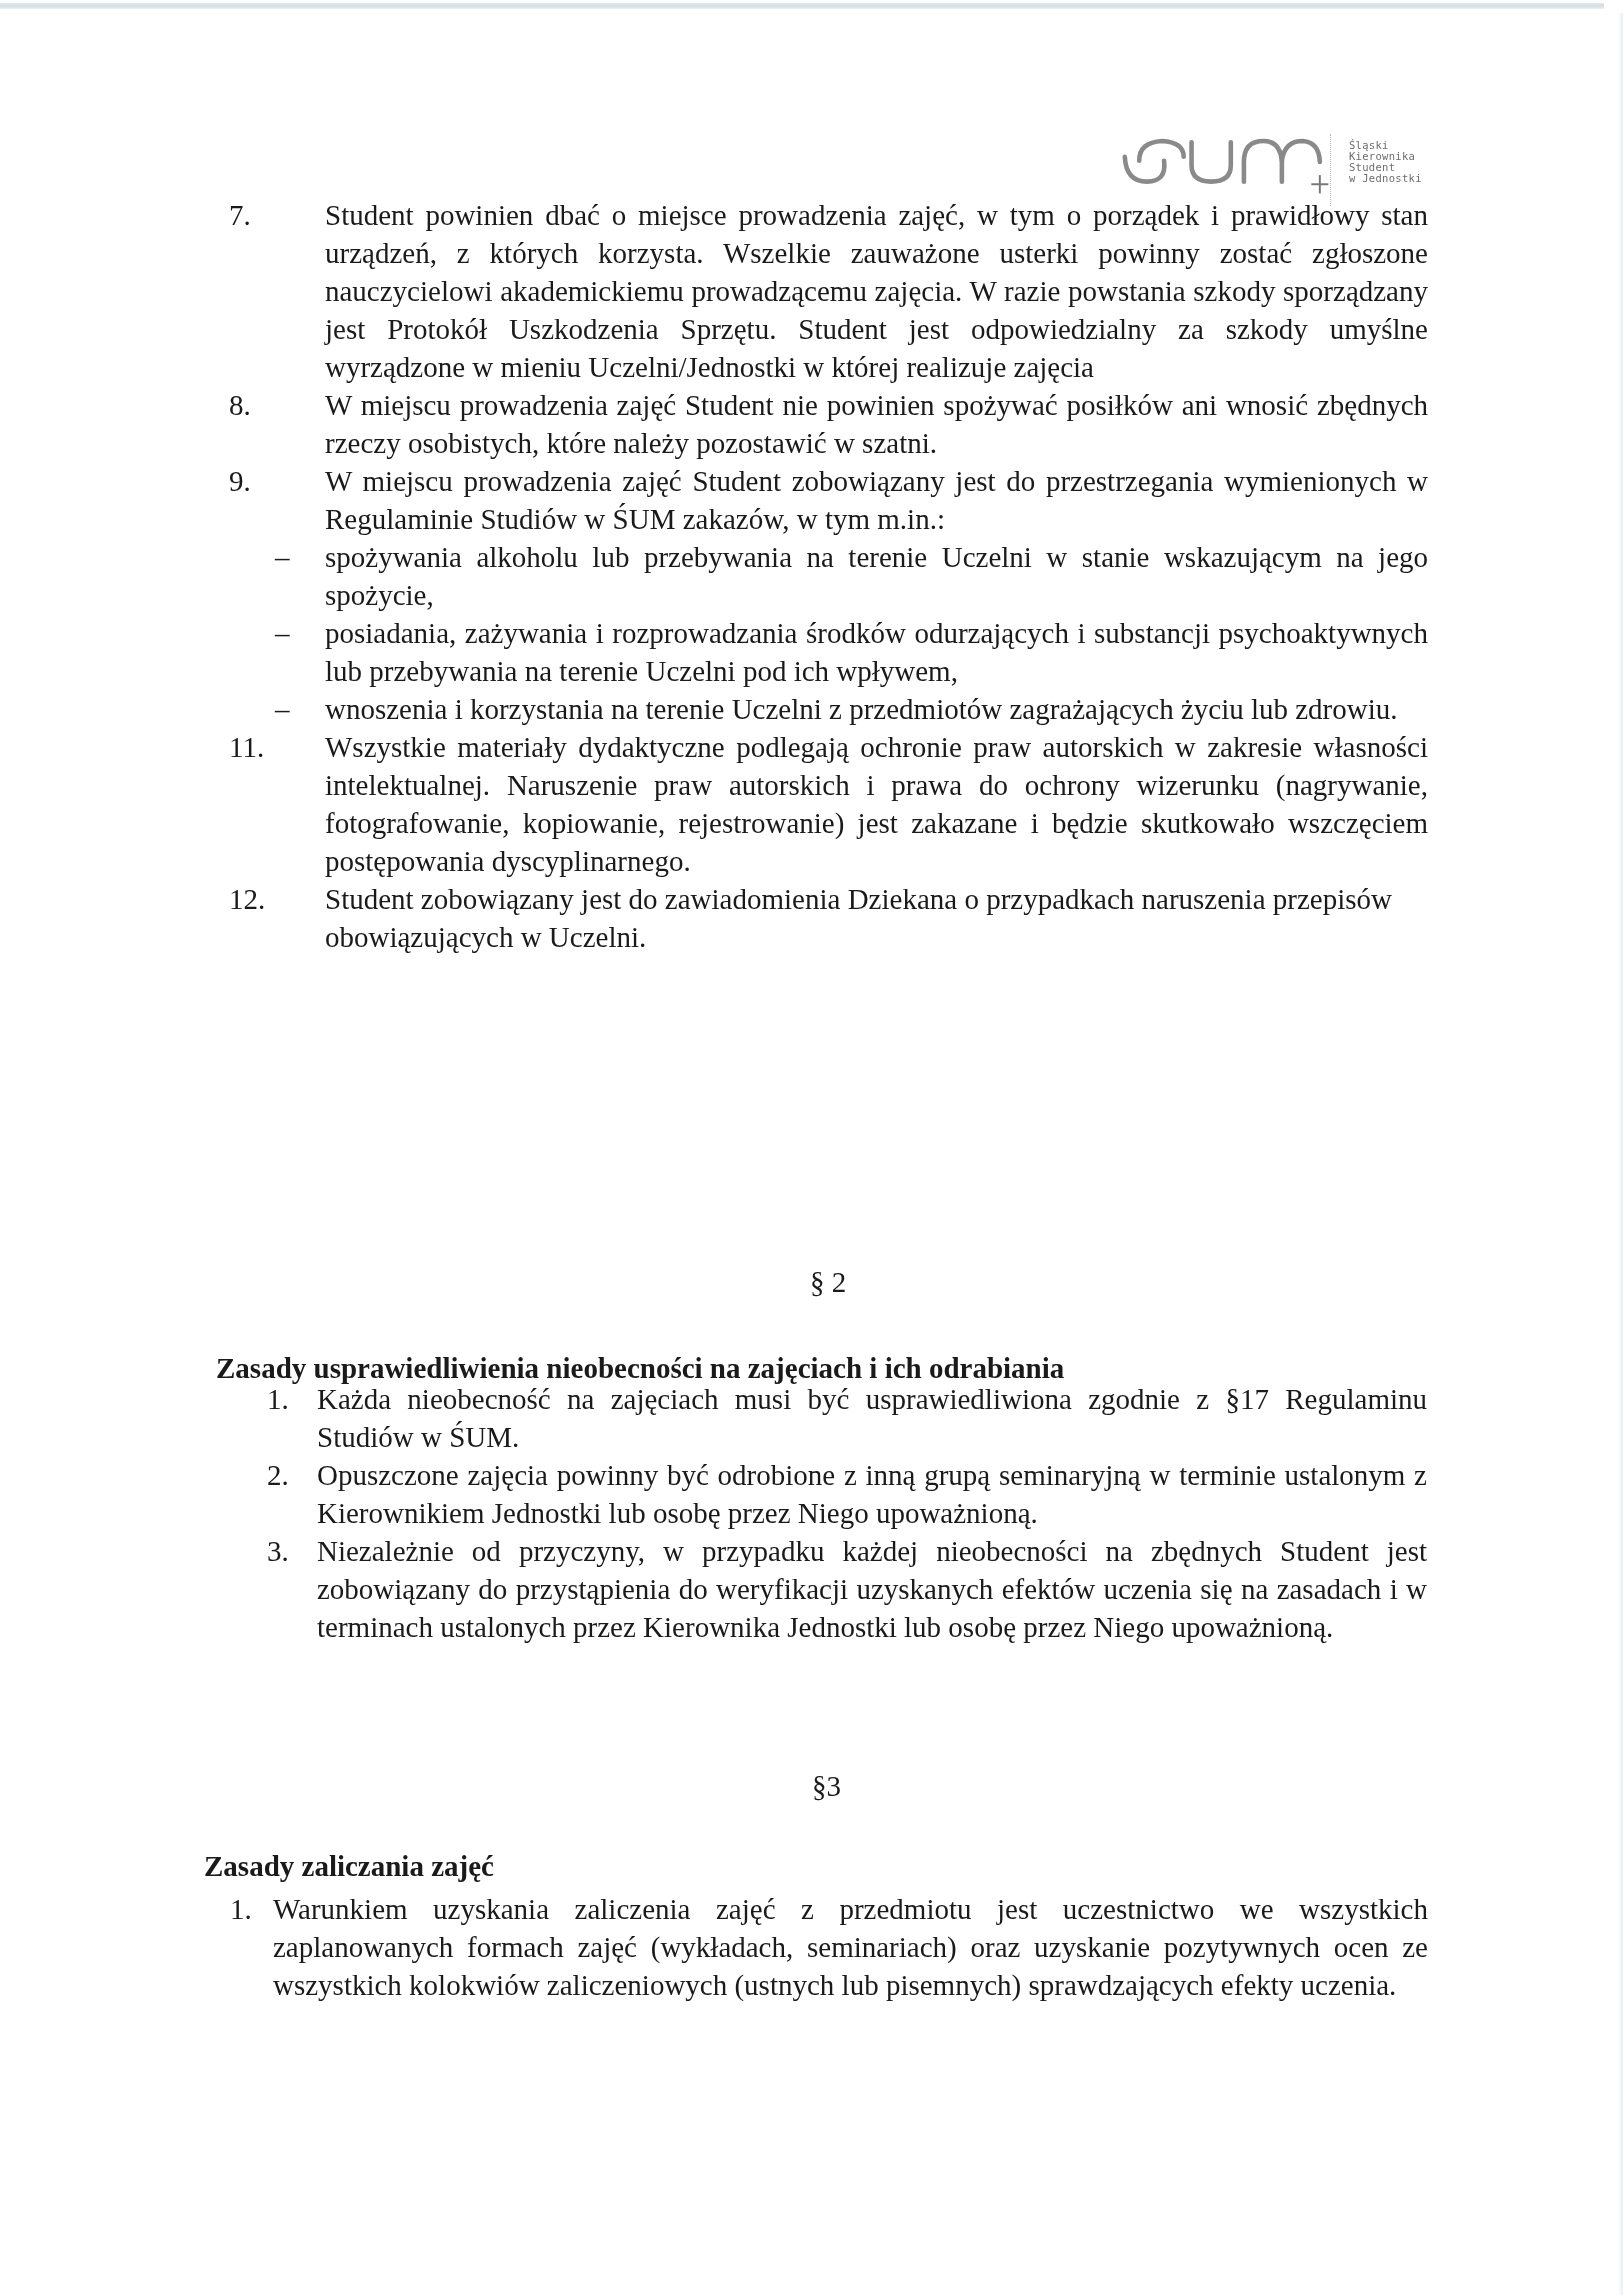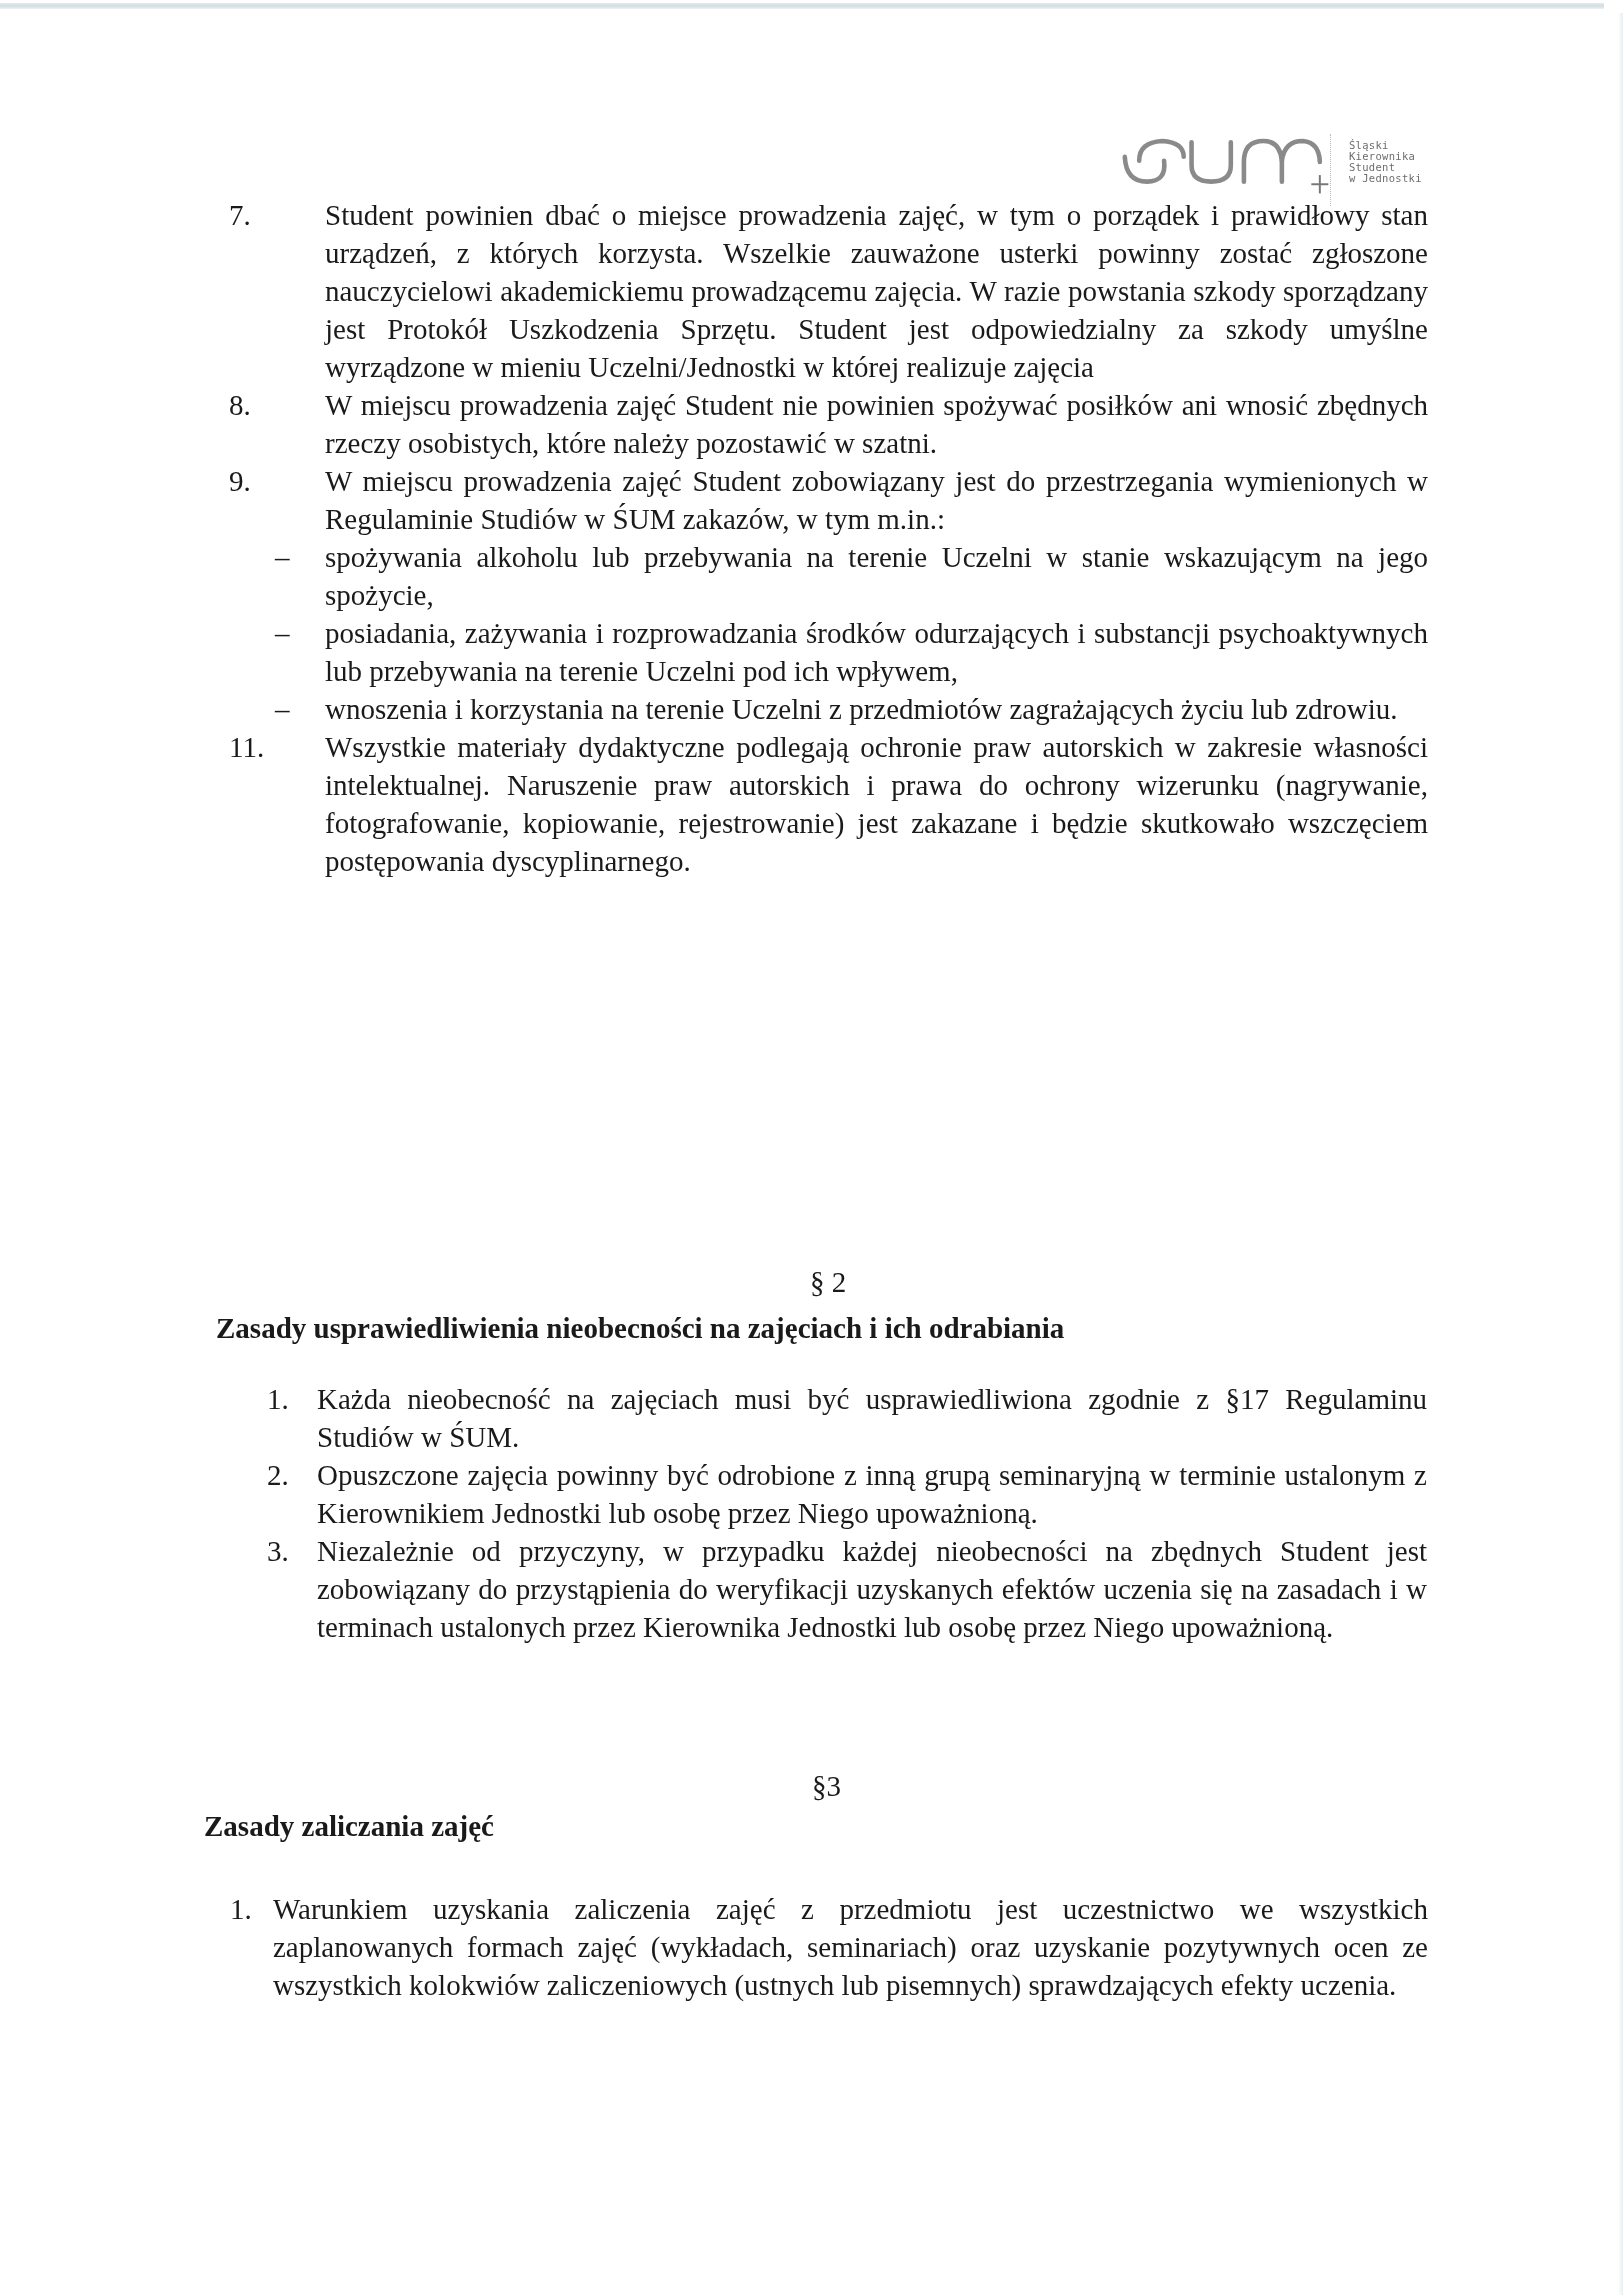--- a/index.html
+++ b/index.html
@@ -37,21 +37,21 @@
   .s1 { position: absolute; left: 229px; top: 196px; width: 1199px; }
   .s1-item { position: relative; padding-left: 96px; }
   .s1-num { position: absolute; left: 0; top: 0; }
   .s1-dash-item { position: relative; padding-left: 96px; }
   .s1-dash { position: absolute; left: 46px; top: 0; }
 
   .para-sign {
     position: absolute; font-size: 29px; line-height: 38px;
   }
   .heading {
-    position: absolute; font-weight: bold; font-size: 29px; line-height: 38px; white-space: nowrap;
+    position: absolute; font-weight: bold; font-size: 29px; line-height: 38px; white-space: nowrap; margin-top: 40px;
   }
 
   .s2 { position: absolute; left: 267px; top: 1380px; width: 1160px; }
   .s2-item { position: relative; padding-left: 50px; }
   .s2-num { position: absolute; left: 0; top: 0; }
 
   .s3 { position: absolute; left: 230px; top: 1890px; width: 1198px; }
   .s3-item { position: relative; padding-left: 43px; }
   .s3-num { position: absolute; left: 0; top: 0; }
 </style>
@@ -106,20 +106,24 @@
     <div class="justify">posiadania, zażywania i rozprowadzania środków odurzających i substancji psychoaktywnych lub przebywania na terenie Uczelni pod ich wpływem,</div>
   </div>
   <div class="s1-dash-item">
     <span class="s1-dash">–</span>
     <div class="justify">wnoszenia i korzystania na terenie Uczelni z przedmiotów zagrażających życiu lub zdrowiu.</div>
   </div>
   <div class="s1-item">
     <span class="s1-num">11.</span>
     <div class="justify">Wszystkie materiały dydaktyczne podlegają ochronie praw autorskich w zakresie własności intelektualnej. Naruszenie praw autorskich i prawa do ochrony wizerunku (nagrywanie, fotografowanie, kopiowanie, rejestrowanie) jest zakazane i będzie skutkowało wszczęciem postępowania dyscyplinarnego.</div>
   </div>
+  <div class="s1-item">
+    <span class="s1-num">12.</span>
+    <div>Student zobowiązany jest do zawiadomienia Dziekana o przypadkach naruszenia przepisów obowiązujących w Uczelni.</div>
+  </div>
 </div>
 
 <div class="para-sign" style="left:810px; top:1263px;">§ 2</div>
 <div class="heading" style="left:216px; top:1309px;">Zasady usprawiedliwienia nieobecności  na zajęciach i ich odrabiania</div>
 
 <div class="s2 text">
   <div class="s2-item">
     <span class="s2-num">1.</span>
     <div class="justify">Każda nieobecność na zajęciach musi być usprawiedliwiona zgodnie z §17 Regulaminu Studiów w ŚUM.</div>
   </div>

